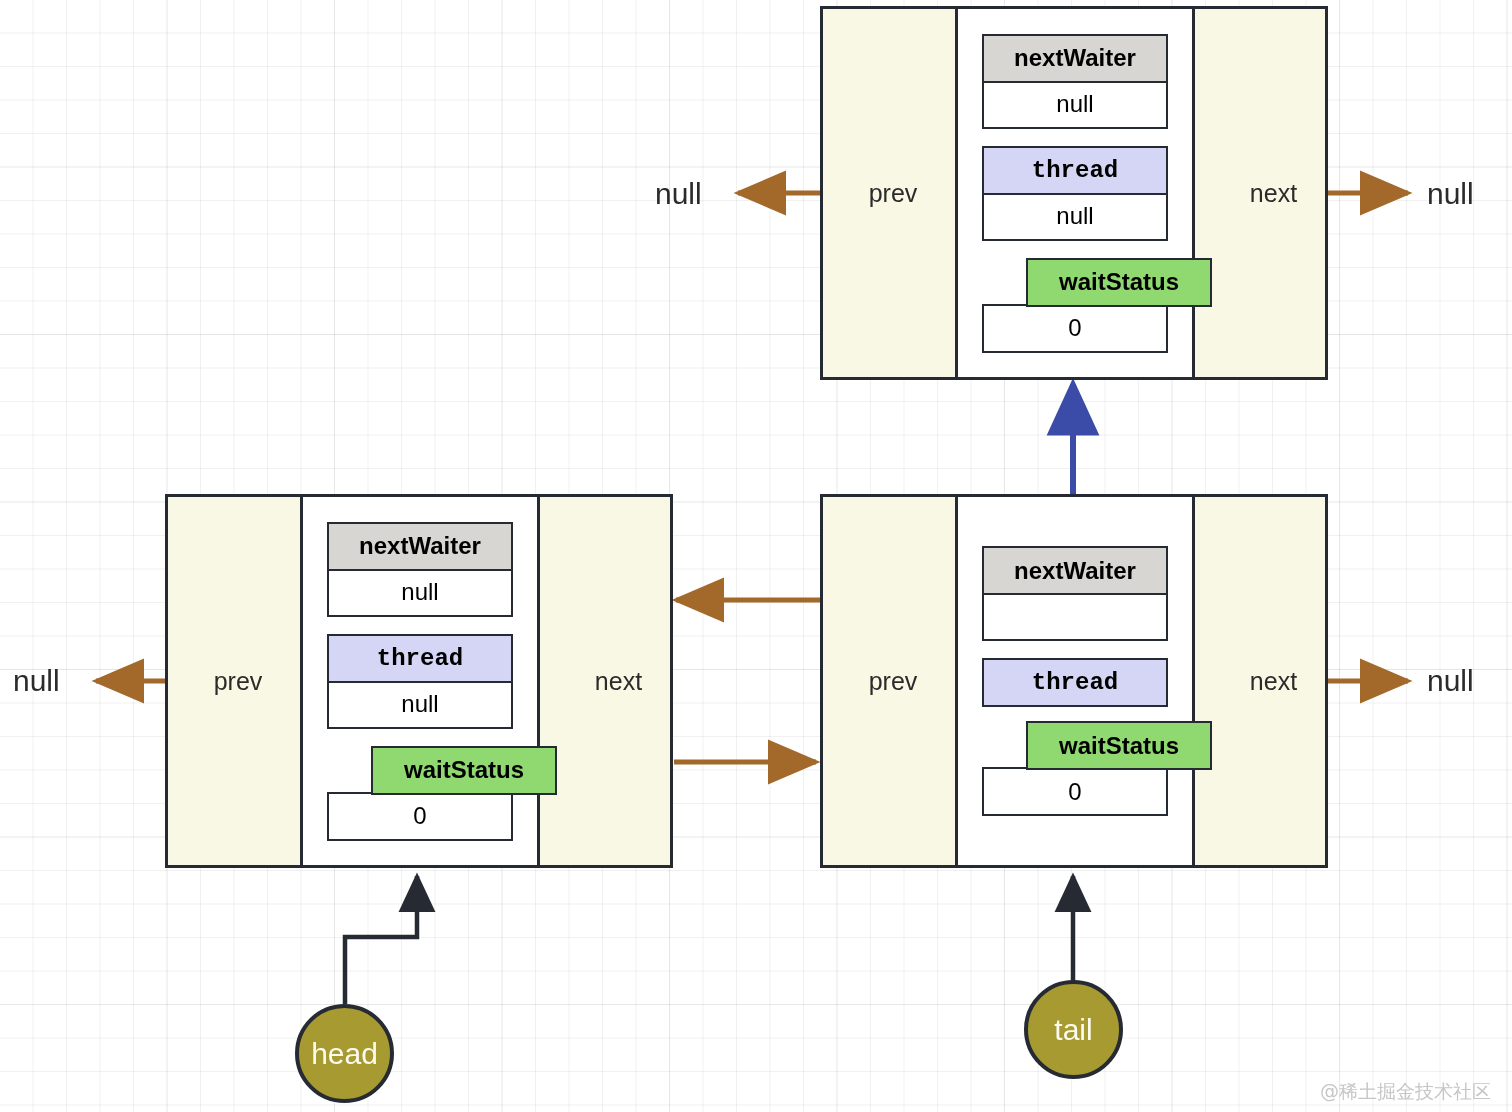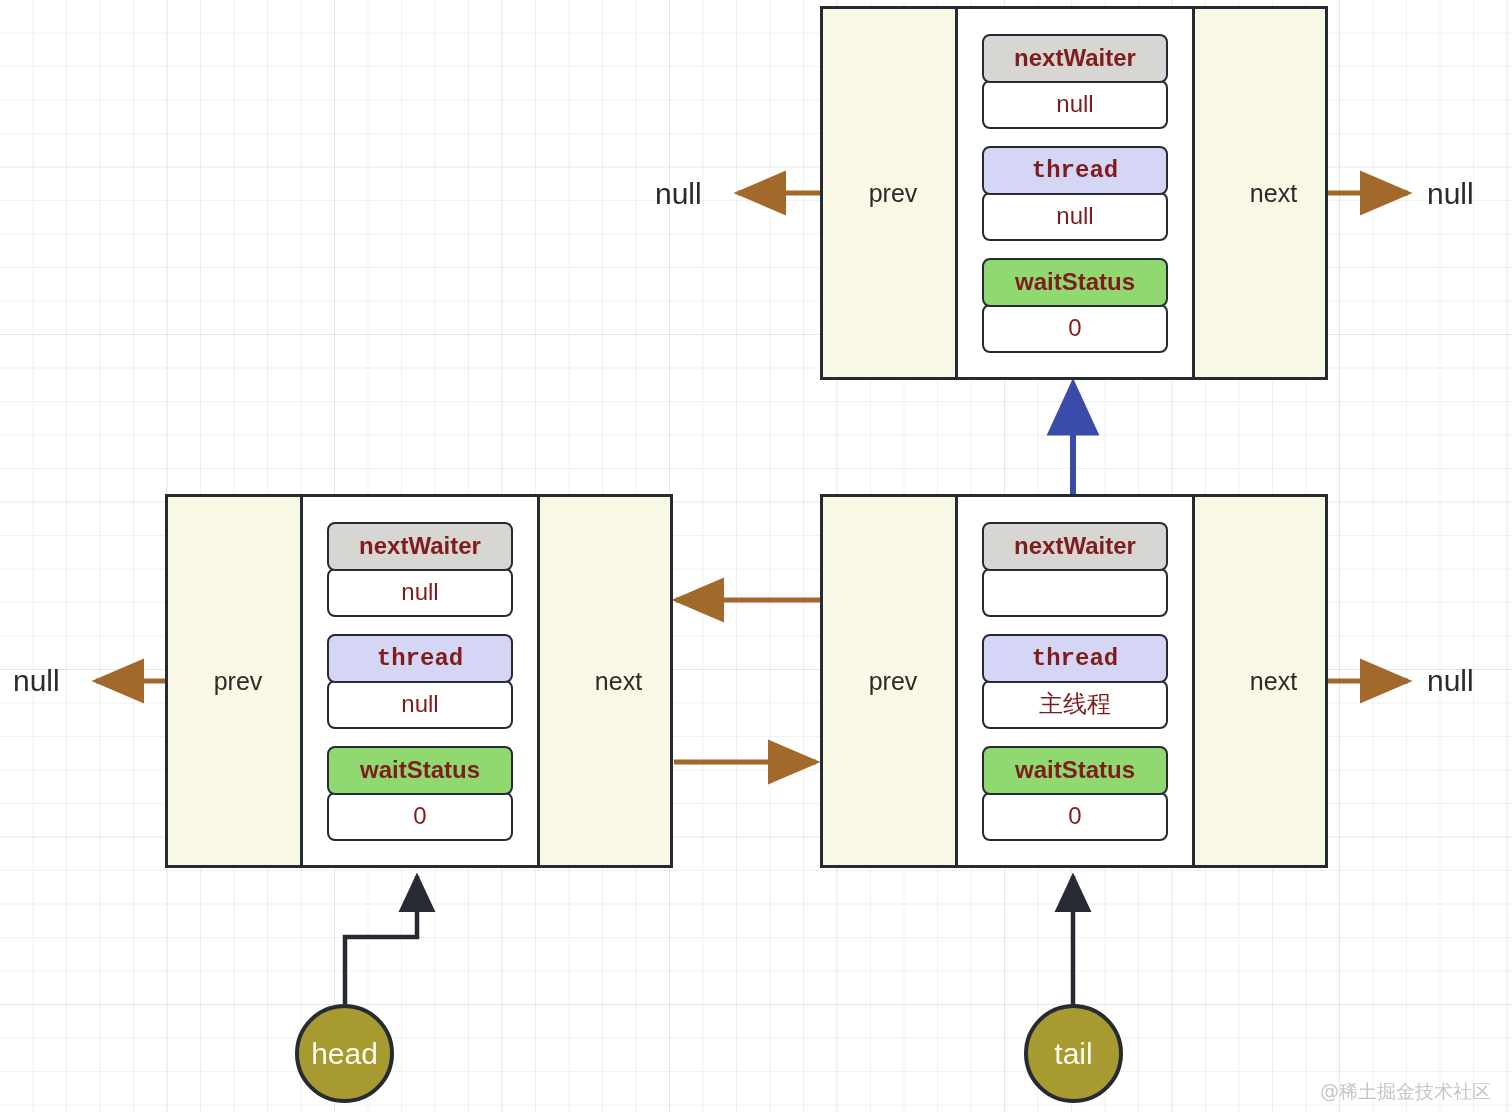--- a/index.html
+++ b/index.html
@@ -69,38 +69,38 @@
   }
   .field .cap,
   .field .val {
     box-sizing: border-box;
     width: 100%;
     height: 49px;
     display: flex;
     align-items: center;
     justify-content: center;
     border: 2.5px solid #262a33;
-    border-radius: 8px;
+    border-radius: 0;
     font-size: 24px;
-    color: #7f1d1d;
+    color: #000000;
   }
   .field .cap {
     font-weight: bold;
     margin-bottom: -3px;
     position: relative;
     z-index: 2;
   }
   .field .val {
     background: #ffffff;
     position: relative;
     z-index: 1;
   }
   .cap.nextwaiter { background: #d8d6d2; }
   .cap.thread     { background: #d5d6f5; font-family: Liberation Mono, monospace; }
-  .cap.waitstatus { background: #90d870; }
+  .cap.waitstatus { background: #90d870; margin-left: 44px; }
 
   
   .nulllabel {
     position: absolute;
     font-size: 30px;
     color: #2b2b2b;
     white-space: nowrap;
   }
 
   
@@ -227,38 +227,37 @@
     <div class="ptr-col prev" style="width:135px;">
       <span>prev</span>
     </div>
     <div class="fields">
       <div class="field">
         <div class="cap nextwaiter">nextWaiter</div>
         <div class="val"></div>
       </div>
       <div class="field">
         <div class="cap thread">thread</div>
-        <div class="val">主线程</div>
       </div>
       <div class="field">
         <div class="cap waitstatus">waitStatus</div>
         <div class="val">0</div>
       </div>
     </div>
     <div class="ptr-col next" style="width:133px;">
       <span>next</span>
     </div>
   </div>
 
   <div class="nulllabel" style="left:655px; top:177px;">null</div>
   <div class="nulllabel" style="left:1427px; top:177px;">null</div>
   <div class="nulllabel" style="left:13px; top:664px;">null</div>
   <div class="nulllabel" style="left:1427px; top:664px;">null</div>
 
   <div class="refcircle" style="left:295px; top:1004px;">
     <span>head</span>
   </div>
-  <div class="refcircle" style="left:1024px; top:1004px;justify-content:center;">
+  <div class="refcircle" style="left:1024px; top:980px;justify-content:center;">
     <span>tail</span>
   </div>
 
   <div class="watermark" style="left:1320px; top:1079px;">@稀土掘金技术社区</div>
 </div>
 
 </body></html>

